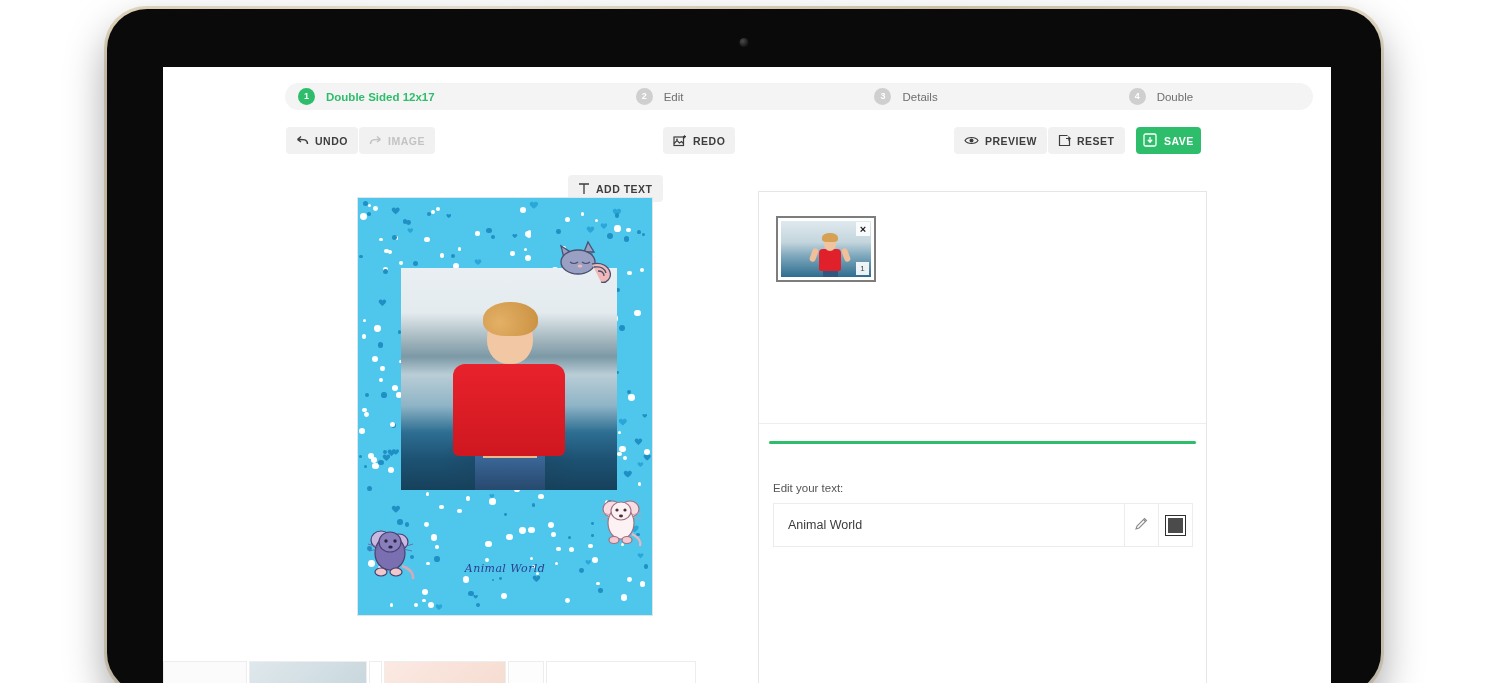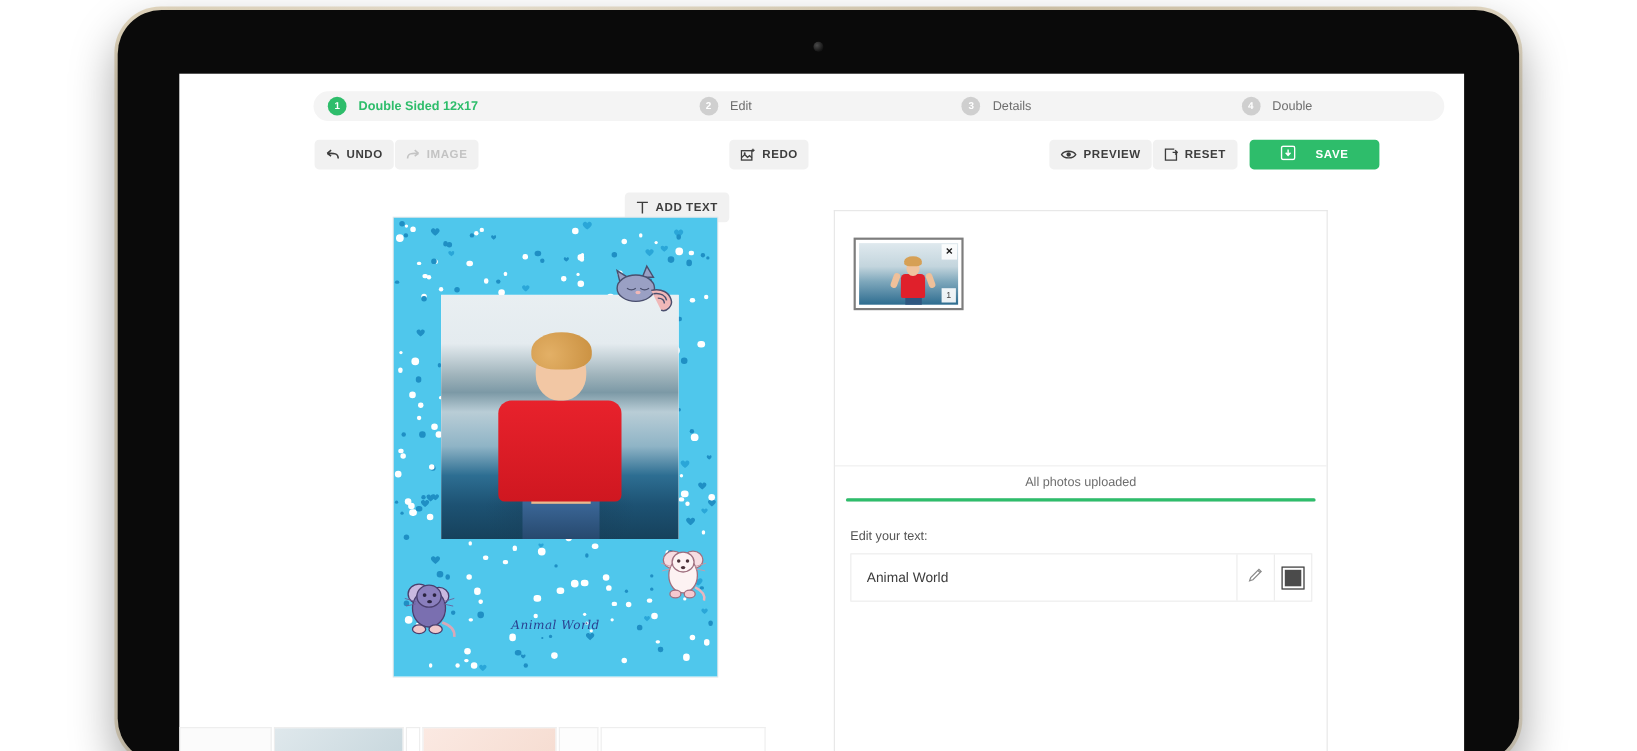--- a/index.html
+++ b/index.html
@@ -86,21 +86,21 @@
   #dropdown-photos .dd-label {
     flex: 1; text-align: center; font-size: 10.5px; font-weight: bold;
     letter-spacing: .5px; color: #3d3d3d;
   }
   #dropdown-photos .dd-chev { margin-right: 11px; color: #6a6a6a; }
   #btn-preview { left: 791px; }
   #btn-reset   { left: 885px; }
   #btn-save {
     position: absolute; left: 973px; top: 0; height: 27px;
     background: #2ebd6b; border-radius: 4px; border: none;
-    display: flex; align-items: center; gap: 18px; padding: 0 28px;
+    display: flex; align-items: center; gap: 7px; padding: 0 7px;
     cursor: pointer; color: #fff;
     font-size: 10.5px; font-weight: bold; letter-spacing: .5px;
   }
 
   
   #canvas-wrap {
     position: absolute; left: 195px; top: 131px;
     width: 294px; height: 417px;
     box-shadow: 0 0 0 1px #dfe6ea;
   }
@@ -921,21 +921,20 @@
                 <div class="tel" id="t-shirt"></div>
                 <div class="tel" id="t-head"></div>
                 <div class="tel" id="t-hair"></div>
                 <div id="thumb-close">×</div>
                 <div id="thumb-badge">1</div>
               </div>
             </div>
           </div>
 
           <div id="upload-status">
-            <div id="upload-label">All photos uploaded</div>
             <div id="upload-bar">
               <div id="upload-fill"></div>
             </div>
           </div>
 
           <div id="edit-label">Edit your text:</div>
 
           <div id="text-card">
             <input id="text-input" value="Animal World" style="">
             <div class="tool-cell">

